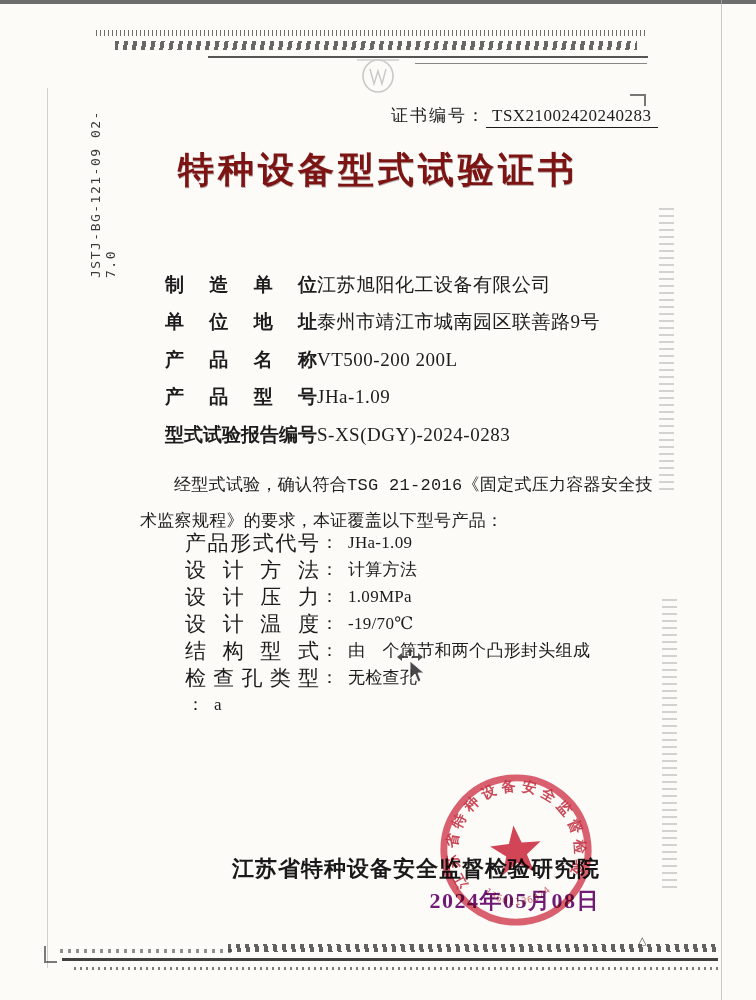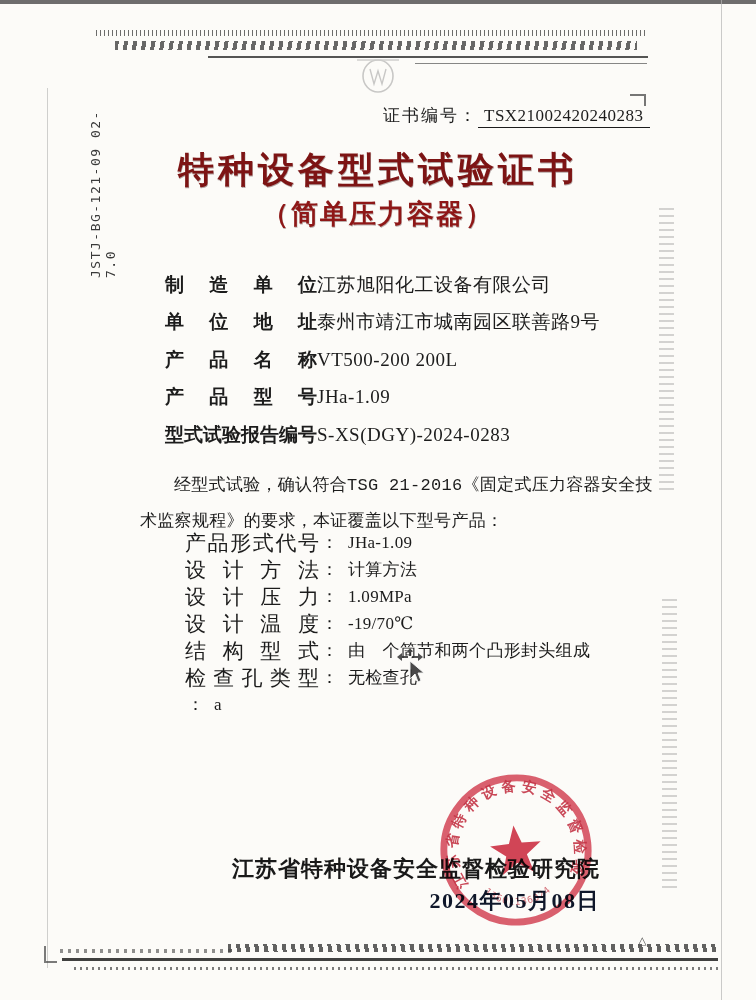--- a/index.html
+++ b/index.html
@@ -41,21 +41,21 @@
   
   .logo{position:absolute;left:355px;top:57px;width:46px;height:38px;opacity:.45;}
   .logo svg{width:100%;height:100%;}
   
   .side-code{position:absolute;left:88px;top:100px;height:178px;
     writing-mode:vertical-rl;transform:rotate(180deg);
     font-family:"DejaVu Sans Mono","Liberation Mono",monospace;
     font-size:13px;letter-spacing:1.5px;color:#3a3a3a;}
   
   .certno-row{position:absolute;left:383px;top:104px;font-size:17px;white-space:nowrap;}
-  .certno-label{letter-spacing:2px;}
+  .certno-label{letter-spacing:2px;margin-left:8px;}
   .certno-value{display:inline-block;min-width:150px;padding:0 6px 1px 6px;
     border-bottom:1.5px solid #1c1c1c;text-align:right;letter-spacing:.5px;}
   .doc-title{position:absolute;left:0;top:146px;width:756px;text-align:center;
     font-size:36px;font-weight:bold;letter-spacing:4px;color:#7d1414;
     text-shadow:.5px .5px 0 rgba(40,0,0,.35);}
   .doc-subtitle{position:absolute;left:0;top:196px;width:756px;text-align:center;
     font-size:27px;font-weight:bold;letter-spacing:2px;color:#8e1717;
     text-shadow:.5px .5px 0 rgba(40,0,0,.3);}
   .info-fields{position:absolute;left:140px;top:266px;width:512px;}
   .info-row{display:flex;height:37.5px;align-items:center;}
@@ -66,21 +66,21 @@
     font-size:17px;line-height:36px;text-indent:2em;letter-spacing:.3px;font-family:Liberation Mono, monospace;}
   .detail-fields{position:absolute;left:185px;top:529px;width:440px;}
   .detail-row{display:flex;height:27px;align-items:center;white-space:nowrap;}
   .detail-label{display:inline-block;width:134px;font-size:21px;
     text-align:justify;text-align-last:justify;}
   .detail-colon{font-size:17px;margin-left:2px;}
   .detail-value{font-size:17px;margin-left:10px;letter-spacing:.3px;}
   .issuer-line{position:absolute;right:156px;top:854px;font-size:22px;
     font-weight:bold;letter-spacing:1px;white-space:nowrap;color:#191919;}
   .date-line{position:absolute;right:156px;top:886px;font-size:22px;
-    font-weight:bold;letter-spacing:1.5px;white-space:nowrap;color:#0f172a;}
+    font-weight:bold;letter-spacing:1.5px;white-space:nowrap;color:#701a75;}
   
   .seal{position:absolute;left:437px;top:768px;width:158px;height:164px;
     transform:rotate(-6deg);mix-blend-mode:multiply;opacity:.92;}
   .seal svg{width:100%;height:100%;}
   
   .cursor-move{position:absolute;left:396px;top:648px;width:28px;height:18px;opacity:.85;}
   .cursor-pointer{position:absolute;left:406px;top:660px;width:20px;height:26px;opacity:.85;}
 </style>
 </head>
 <body>
@@ -112,21 +112,20 @@
     </svg>
   </div>
 
   <div class="side-code">JSTJ-BG-121-09 02-7.0</div>
 
   <div class="certno-row">
     <span class="certno-label">证书编号：</span><span class="certno-value">TSX21002420240283</span>
   </div>
 
   <div class="doc-title">特种设备型式试验证书</div>
-  <div class="doc-subtitle">（简单压力容器）</div>
 
   <div class="info-fields">
     <div class="info-row">
       <span class="info-label">制造单位</span>
       <span class="info-value">江苏旭阳化工设备有限公司</span>
     </div>
     <div class="info-row">
       <span class="info-label">单位地址</span>
       <span class="info-value">泰州市靖江市城南园区联善路9号</span>
     </div>

